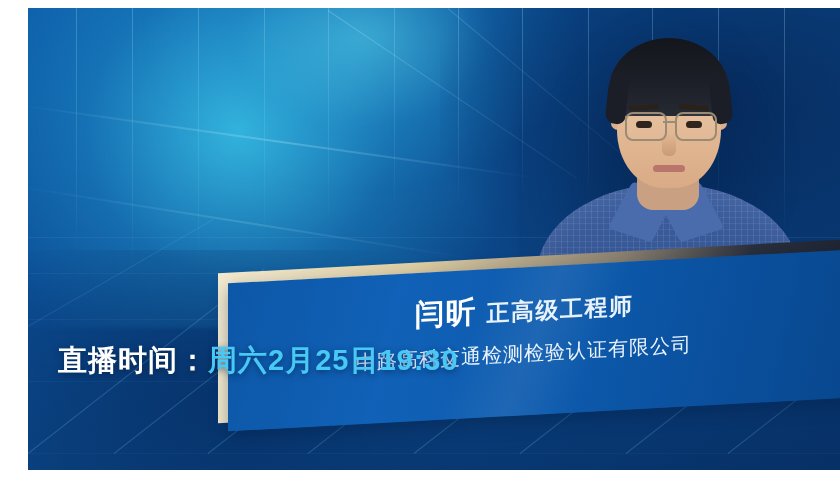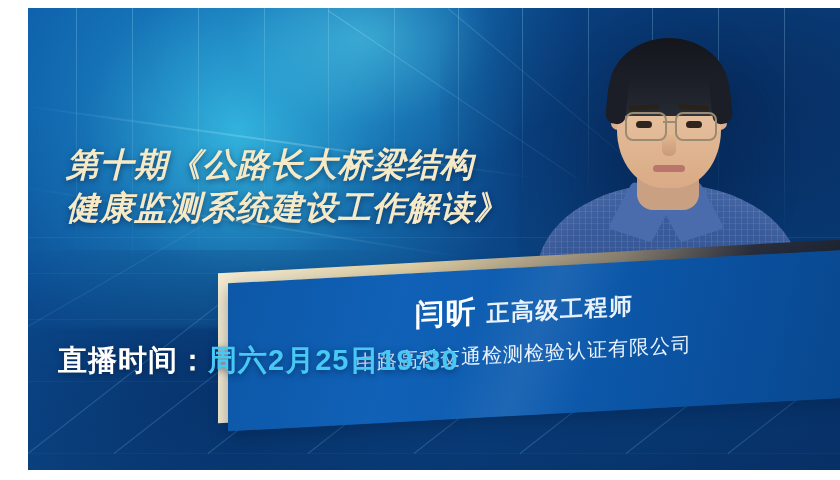--- a/index.html
+++ b/index.html
@@ -277,22 +277,18 @@
       <div class="card-inner">
         <div class="spk-line">
           <span class="spk-name">闫昕</span><span class="spk-title">正高级工程师</span>
         </div>
         <div class="spk-org">中路高科交通检测检验认证有限公司</div>
       </div>
     </div>
   </div>
 
 
-  <div class="sub-title">
-    <span class="l1">第十期《公路长大桥梁结构</span>
-    <span class="l2">健康监测系统建设工作解读》</span>
-  </div>
 
   <div class="time-row">
     <span class="time-label">直播时间：</span><span class="time-value">周六2月25日19:30</span>
   </div>
 
 </div>
 
 </body></html>

